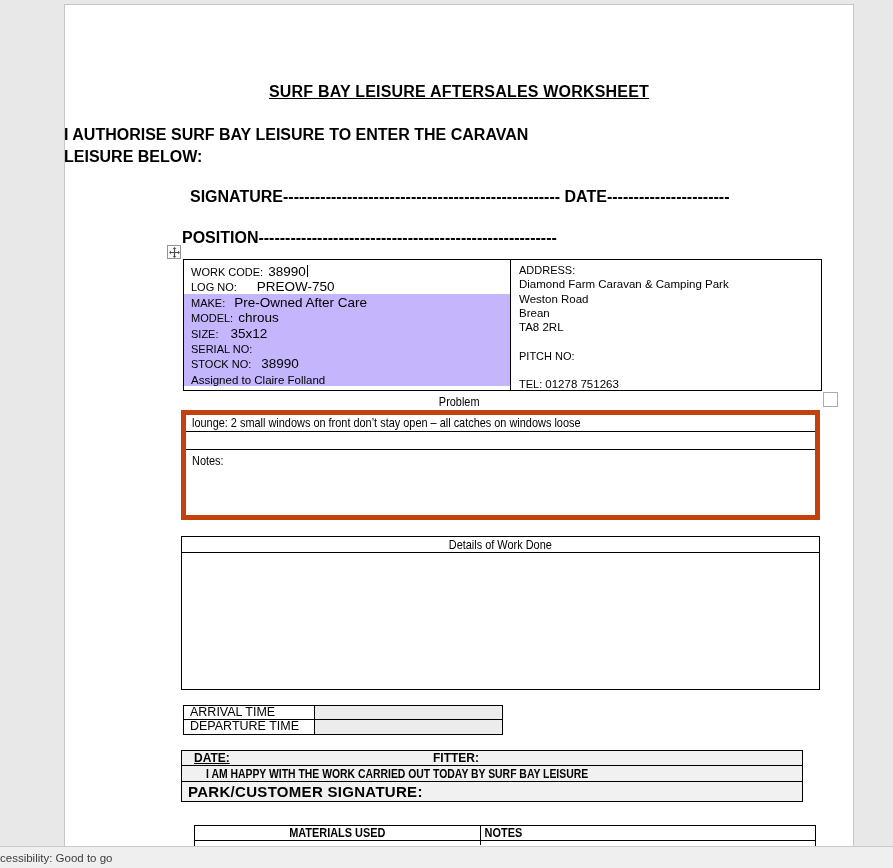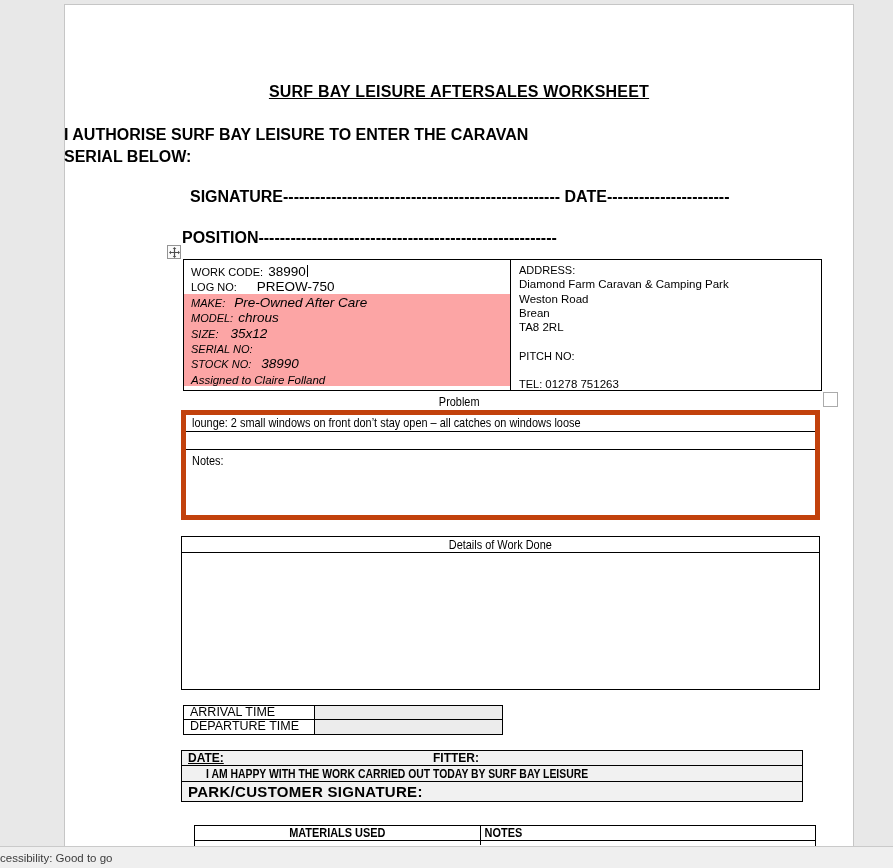--- a/index.html
+++ b/index.html
@@ -29,21 +29,21 @@
 
   
   .move-handle { left:167px; top:245px; width:14px; height:14px; border:1px solid #949494; background:#fbfbfb; display:flex; align-items:center; justify-content:center; }
   .resize-handle { left:823px; top:392px; width:15px; height:15px; border:1px solid #ababab; background:#fff; }
 
   
   .t1 { left:183px; top:259px; width:639px; height:132px; border:1px solid #000; display:flex; background:#fff; }
   .t1-left { width:327px; border-right:1px solid #000; padding-top:3px; }
   .t1-right { flex:1; padding:3px 0 0 8px; font-size:11px; line-height:14.3px; }
   .vrow { padding-left:7px; height:15.4px; line-height:15.4px; white-space:nowrap; }
-  .vrow.shaded { background:#fca5a5;font-style:italic; }
+  .vrow.shaded { background:#c4b5fd; }
   .vlab { font-size:11px; }
   .vval { font-size:13.5px; margin-left:5px; }
   .vnote { font-size:11.5px; }
   .caret { display:inline-block; width:1px; height:12px; background:#000; margin-left:1px; vertical-align:-1px; }
   .addr-bold { font-weight:normal; font-size:11.5px; }
   .addr-blank { height:14.3px; }
 
   
   .nw  { display:inline-block; transform:scaleX(0.84); transform-origin:0 50%; white-space:nowrap; }
   .nwc { display:inline-block; transform:scaleX(0.84); transform-origin:50% 50%; white-space:nowrap; }
@@ -63,21 +63,21 @@
   
   .times { left:183px; top:705px; width:320px; height:30px; border:1px solid #000; background:#fff; }
   .times .trow { display:flex; height:14px; }
   .times .trow:first-child { border-bottom:1px solid #000; }
   .tlab { width:131px; border-right:1px solid #000; font-size:12.5px; line-height:13px; padding-left:6px; white-space:nowrap; }
   .tval { flex:1; background:#ececec; }
 
   
   .signoff { left:181px; top:750px; width:622px; height:52px; border:1.5px solid #000; background:#f1f1f1; }
   .s-row1 { height:13.5px; position:relative; font-size:12px; font-weight:bold; line-height:13px; }
-  .s-date { position:absolute; left:6px; top:1px;text-decoration:underline; }
+  .s-date { position:absolute; left:12px; top:1px;text-decoration:underline; }
   .s-fitter { position:absolute; left:251px; top:1px; }
   .s-row2 { height:16.5px; border-top:1.5px solid #000; padding-left:24px; font-size:13px; font-weight:bold; line-height:15px; }
   .s-row3 { height:19px; border-top:1.5px solid #000; padding:1px 0 0 6px; font-size:15px; font-weight:bold; letter-spacing:0.3px; }
 
   
   .materials { left:194px; top:825px; width:622px; height:31px; border:1.5px solid #000; border-bottom:none; background:#fff; }
   .m-head { display:flex; height:14.5px; border-bottom:1.5px solid #000; font-size:13px; font-weight:bold; }
   .m-c1 { width:286px; border-right:1.5px solid #000; text-align:center; line-height:13.5px; }
   .m-c2 { flex:1; text-align:left; line-height:13.5px; }
   .m-stub { display:flex; height:4px; }
@@ -91,21 +91,21 @@
 <body>
 
 <div class="abs page"></div>
 
 <div class="abs title-wrap">
   <span class="title-text">SURF BAY LEISURE AFTERSALES WORKSHEET</span>
 </div>
 
 <div class="abs auth-wrap">
   <div>I AUTHORISE SURF BAY LEISURE TO ENTER THE CARAVAN</div>
-  <div>SERIAL BELOW:</div>
+  <div>LEISURE BELOW:</div>
 </div>
 
 <div class="abs sig-line">SIGNATURE---------------------------------------------------- DATE-----------------------</div>
 <div class="abs pos-line">POSITION--------------------------------------------------------</div>
 
 <div class="abs move-handle">
   <span style="line-height:0;">
     <svg width="11" height="11" viewBox="0 0 11 11">
         <path d="M5.5 0 L7.3 2 H6.1 V4.9 H9 V3.7 L11 5.5 L9 7.3 V6.1 H6.1 V9 H7.3 L5.5 11 L3.7 9 H4.9 V6.1 H2 V7.3 L0 5.5 L2 3.7 V4.9 H4.9 V2 H3.7 Z" fill="#4d4d4d"></path>
       </svg>

